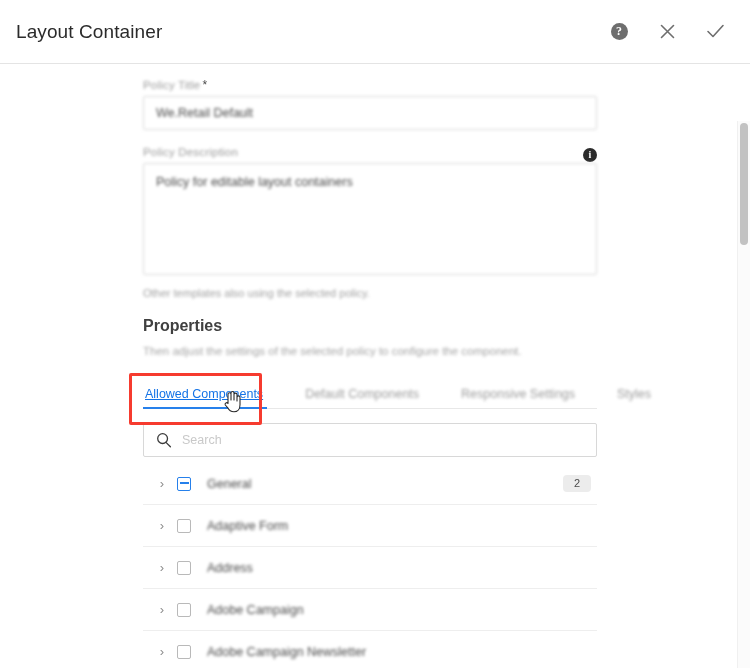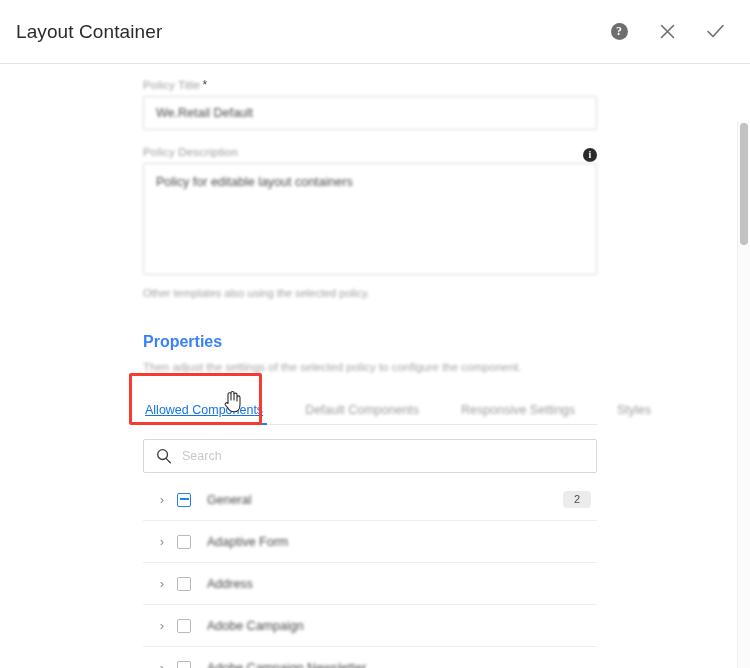--- a/index.html
+++ b/index.html
@@ -141,22 +141,22 @@
   .helper-text {
     font-size: 11px;
     color: #a0a0a0;
     margin-top: 8px;
     filter: blur(1.5px);
   }
 
   .section-title {
     font-size: 16px;
     font-weight: bold;
-    color: #3b82f6;
-    margin-top: 34px;
+    color: #404040;
+    margin-top: 18px;
     margin-bottom: 10px;
   }
   .section-desc {
     font-size: 11.5px;
     color: #a4a4a4;
     filter: blur(1.6px);
     margin-bottom: 22px;
   }
 
   

